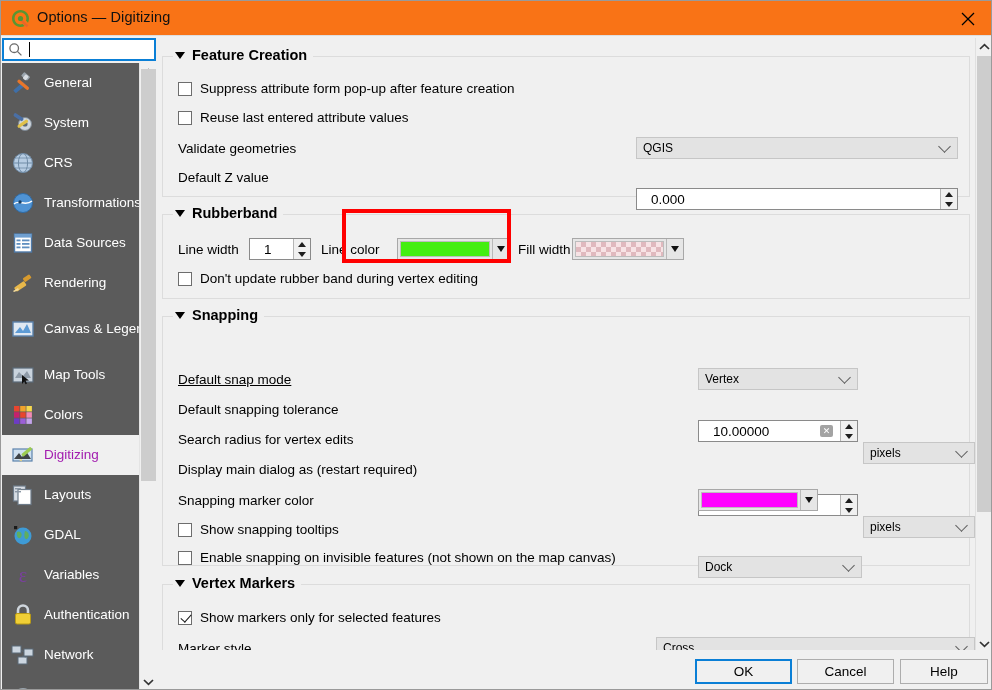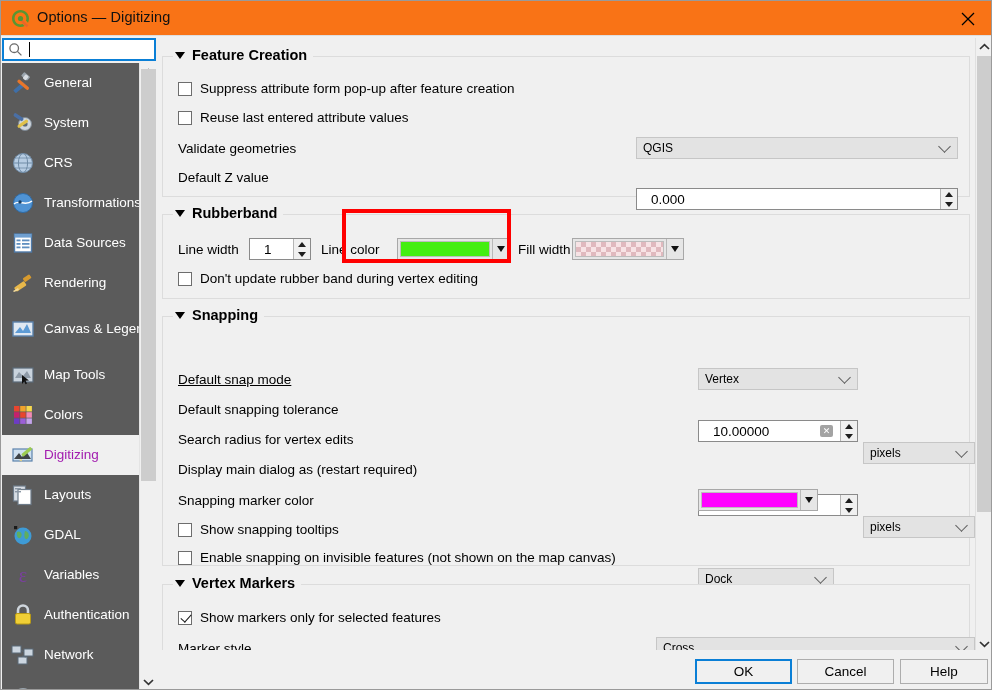--- a/index.html
+++ b/index.html
@@ -664,21 +664,21 @@
               <span class="tri-dn"></span>
             </span>
         </span>
       </div>
       <div class="row combo" style="left:700px; top:111px; width:112px;">
         <span>pixels</span>
         <span class="chev"></span>
       </div>
 
       <div class="row lbl" style="left:15px; top:145px;">Display main dialog as (restart required)</div>
-      <div class="row combo" style="left:535px; top:141px; width:136px;">
+      <div class="row combo" style="left:535px; top:129px; width:164px;">
         <span>Dock</span>
         <span class="chev"></span>
       </div>
 
       <div class="row lbl" style="left:15px; top:176px;">Snapping marker color</div>
       <div class="row colorbtn" style="left:535px; top:172px; width:120px;">
         <span class="swatch" id="sw-marker" style="background: rgb(255, 0, 255);"></span>
         <span class="drop">
             <span class="dtri"></span>
           </span>

